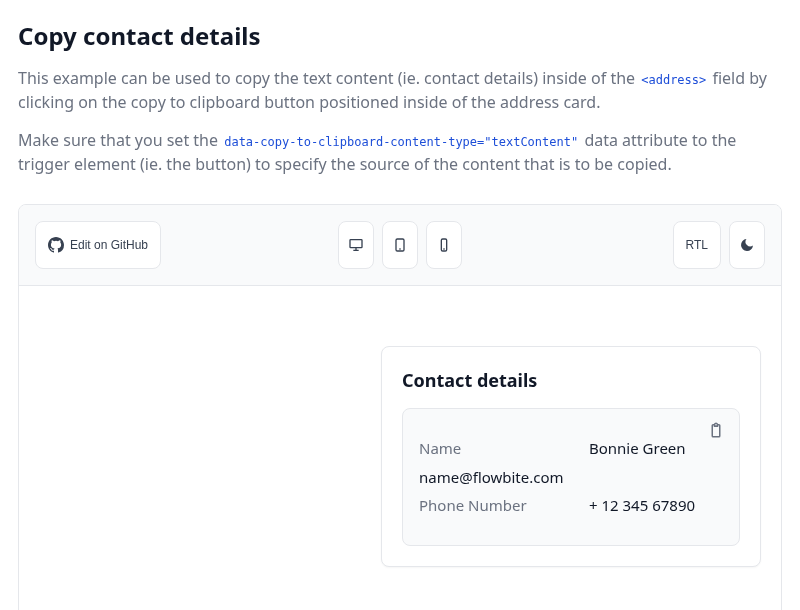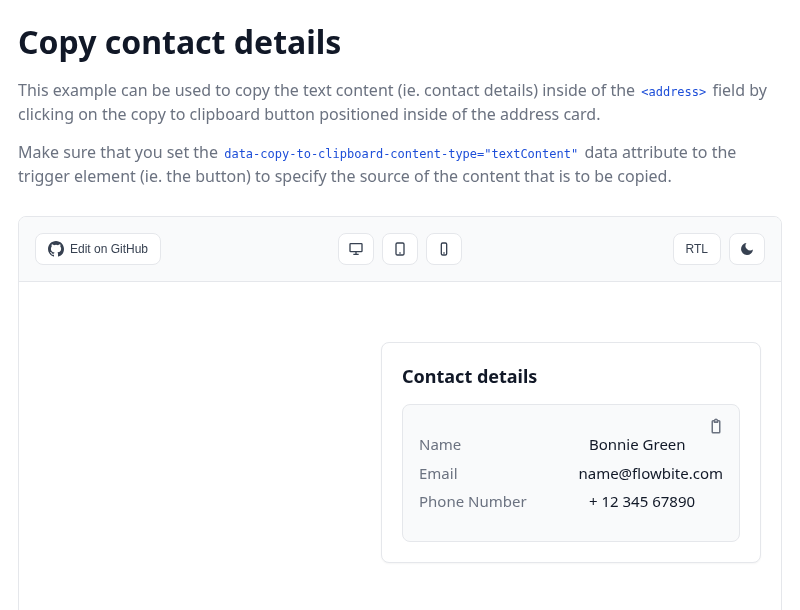--- a/index.html
+++ b/index.html
@@ -6,21 +6,21 @@
     body {
       font-family: ui-sans-serif, system-ui, -apple-system, "Segoe UI", Roboto, "Helvetica Neue", Arial, sans-serif;
       color: #1f2937;
       background: #fff;
       padding: 18px;
       width: 800px;
       font-size: 16px;
       line-height: 1.5;
     }
     h2.section-title {
-      font-size: 32px;
+      font-size: 24px;
       font-weight: 700;
       color: #111827;
       margin-bottom: 12px;
     }
     p.desc {
       color: #6b7280;
       margin-bottom: 14px;
     }
     code.inline {
       font-family: ui-monospace, SFMono-Regular, Menlo, Monaco, Consolas, monospace;
@@ -51,21 +51,21 @@
       align-items: center;
       gap: 6px;
       background: #fff;
       border: 1px solid #e5e7eb;
       border-radius: 8px;
       padding: 6px 12px;
       font-size: 12px;
       font-weight: 500;
       color: #374151;
       cursor: pointer;
-      height: 32px;
+      height: 48px;
       text-align: center;
     }
     .btn.icon-only { padding: 6px 9px; }
     .btn svg { width: 16px; height: 16px; display: block; }
     .preview-canvas {
       background: #fff;
       padding: 60px 20px 60px;
       display: flex;
       justify-content: flex-end;
     }
@@ -226,21 +226,20 @@
             <svg viewBox="0 0 24 24" fill="currentColor">
                 <path d="M16 4h-1.18A3 3 0 0 0 12 2a3 3 0 0 0-2.82 2H8a2 2 0 0 0-2 2v14a2 2 0 0 0 2 2h8a2 2 0 0 0 2-2V6a2 2 0 0 0-2-2zm-4 0a1 1 0 1 1 0 2 1 1 0 0 1 0-2zm4 16H8V6h1v2h6V6h1v14z"></path>
               </svg>
           </span>
         </button>
         <div class="address-row">
           <span class="address-label">Name</span>
           <span class="address-value">Bonnie Green</span>
         </div>
         <div class="address-row">
-          <span class="address-label">Email</span>
           <span class="address-value">name@flowbite.com</span>
         </div>
         <div class="address-row">
           <span class="address-label">Phone Number</span>
           <span class="address-value">+ 12 345 67890</span>
         </div>
       </div>
     </div>
   </div>
 

